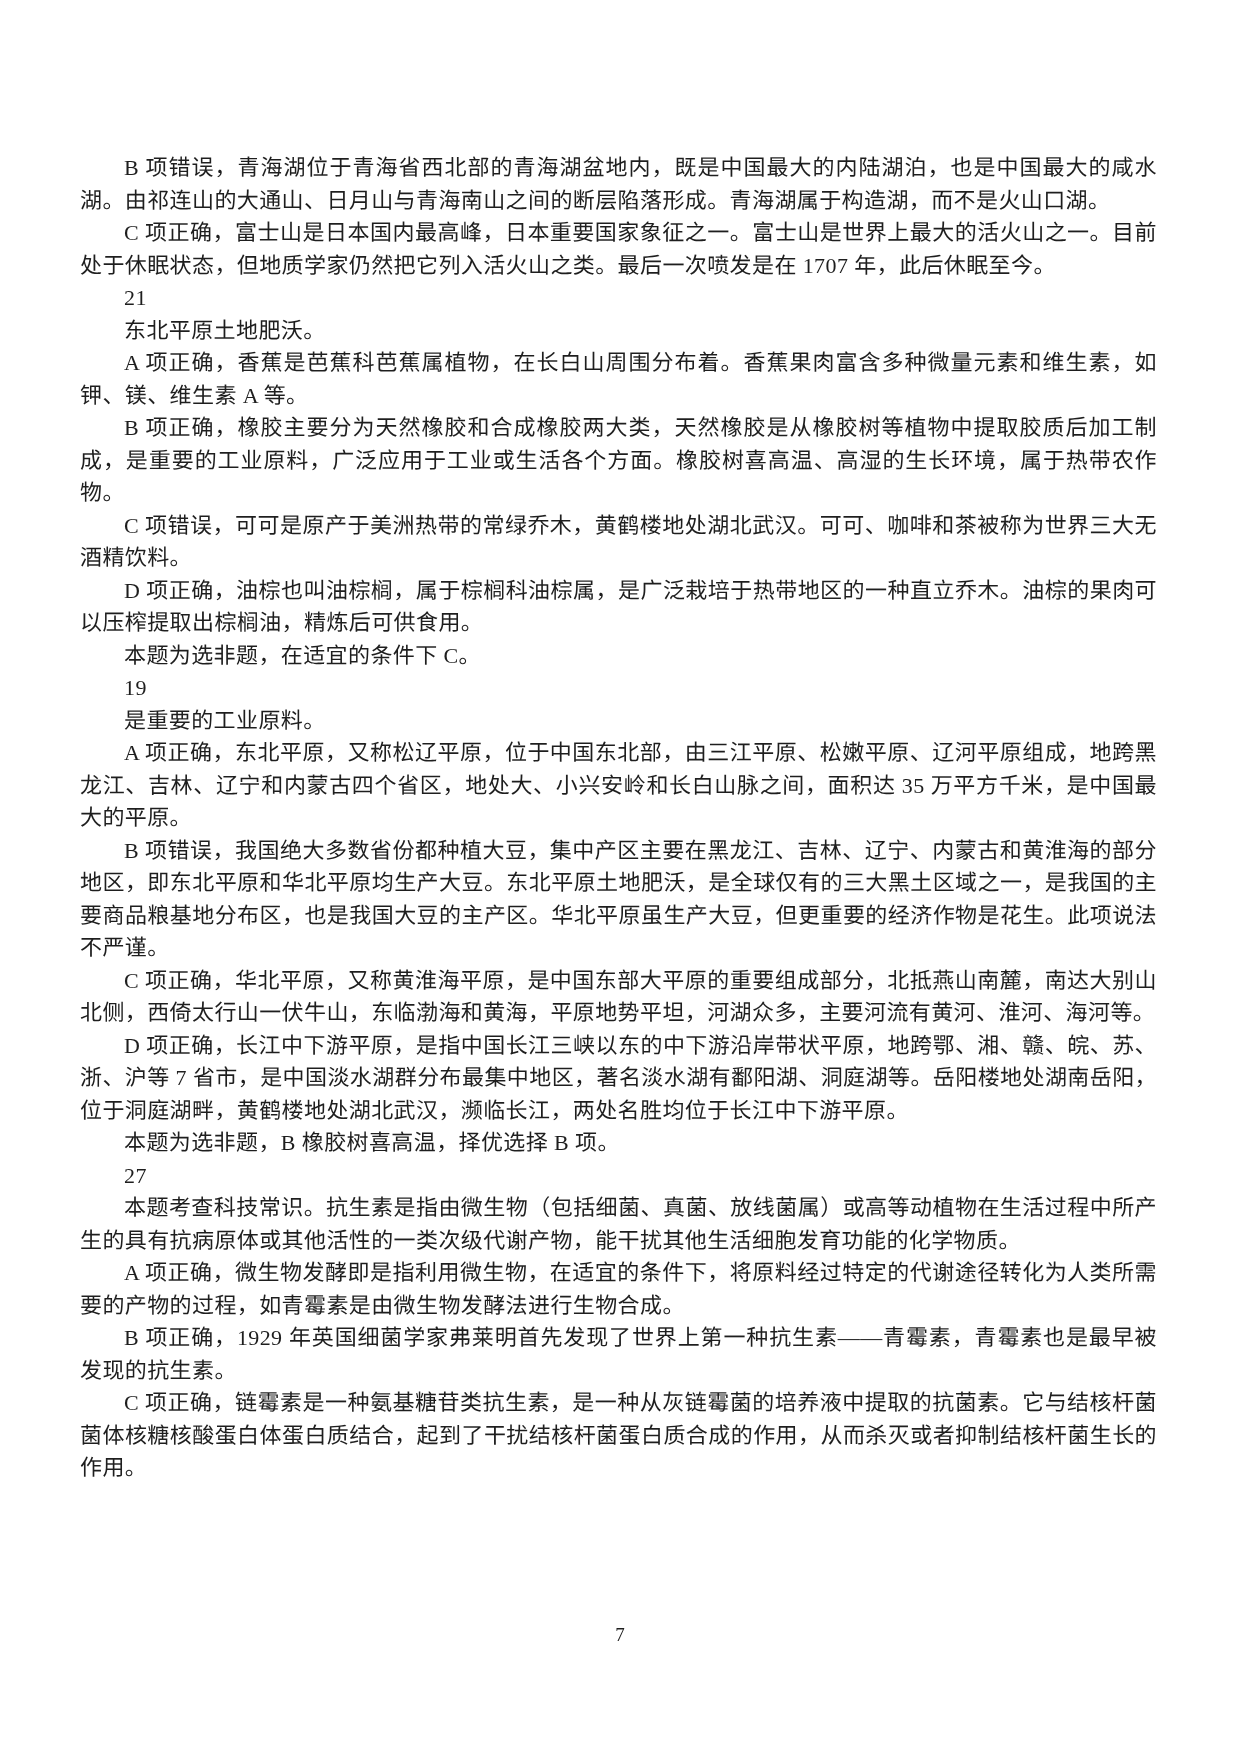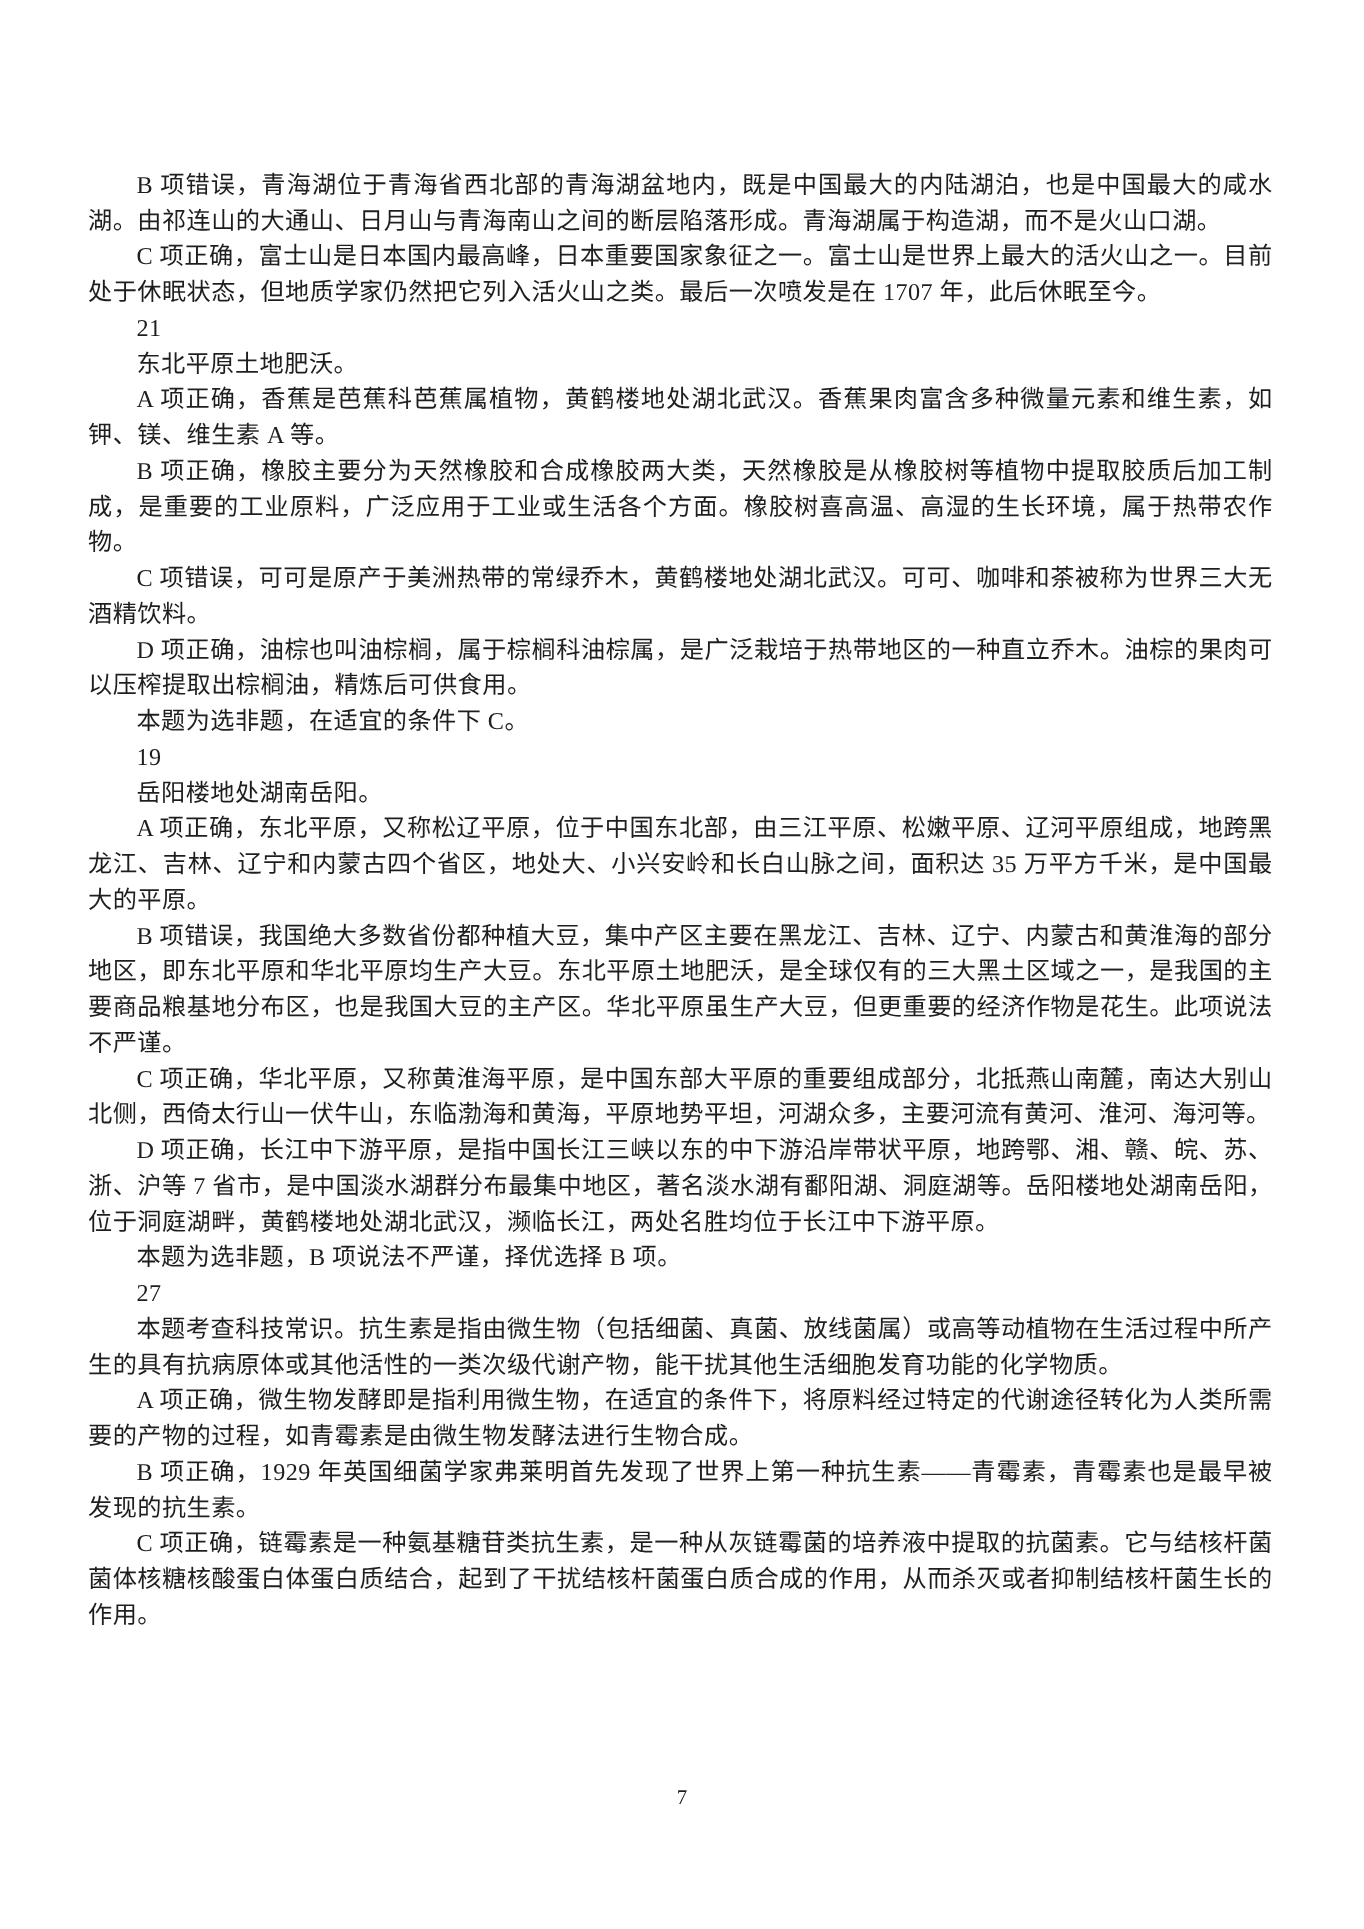--- a/index.html
+++ b/index.html
@@ -43,32 +43,32 @@
 </style>
 </head>
 <body>
 
 <div class="page">
   <div class="doc">
     <p>B 项错误，青海湖位于青海省西北部的青海湖盆地内，既是中国最大的内陆湖泊，也是中国最大的咸水湖。由祁连山的大通山、日月山与青海南山之间的断层陷落形成。青海湖属于构造湖，而不是火山口湖。</p>
     <p>C 项正确，富士山是日本国内最高峰，日本重要国家象征之一。富士山是世界上最大的活火山之一。目前处于休眠状态，但地质学家仍然把它列入活火山之类。最后一次喷发是在 1707 年，此后休眠至今。</p>
     <p>21</p>
     <p>东北平原土地肥沃。</p>
-    <p>A 项正确，香蕉是芭蕉科芭蕉属植物，黄鹤楼地处湖北武汉。香蕉果肉富含多种微量元素和维生素，如钾、镁、维生素 A 等。</p>
+    <p>A 项正确，香蕉是芭蕉科芭蕉属植物，在长白山周围分布着。香蕉果肉富含多种微量元素和维生素，如钾、镁、维生素 A 等。</p>
     <p>B 项正确，橡胶主要分为天然橡胶和合成橡胶两大类，天然橡胶是从橡胶树等植物中提取胶质后加工制成，是重要的工业原料，广泛应用于工业或生活各个方面。橡胶树喜高温、高湿的生长环境，属于热带农作物。</p>
     <p>C 项错误，可可是原产于美洲热带的常绿乔木，黄鹤楼地处湖北武汉。可可、咖啡和茶被称为世界三大无酒精饮料。</p>
     <p>D 项正确，油棕也叫油棕榈，属于棕榈科油棕属，是广泛栽培于热带地区的一种直立乔木。油棕的果肉可以压榨提取出棕榈油，精炼后可供食用。</p>
     <p>本题为选非题，在适宜的条件下 C。</p>
     <p>19</p>
-    <p>岳阳楼地处湖南岳阳。</p>
+    <p>是重要的工业原料。</p>
     <p>A 项正确，东北平原，又称松辽平原，位于中国东北部，由三江平原、松嫩平原、辽河平原组成，地跨黑龙江、吉林、辽宁和内蒙古四个省区，地处大、小兴安岭和长白山脉之间，面积达 35 万平方千米，是中国最大的平原。</p>
     <p>B 项错误，我国绝大多数省份都种植大豆，集中产区主要在黑龙江、吉林、辽宁、内蒙古和黄淮海的部分地区，即东北平原和华北平原均生产大豆。东北平原土地肥沃，是全球仅有的三大黑土区域之一，是我国的主要商品粮基地分布区，也是我国大豆的主产区。华北平原虽生产大豆，但更重要的经济作物是花生。此项说法不严谨。</p>
     <p>C 项正确，华北平原，又称黄淮海平原，是中国东部大平原的重要组成部分，北抵燕山南麓，南达大别山北侧，西倚太行山一伏牛山，东临渤海和黄海，平原地势平坦，河湖众多，主要河流有黄河、淮河、海河等。</p>
     <p>D 项正确，长江中下游平原，是指中国长江三峡以东的中下游沿岸带状平原，地跨鄂、湘、赣、皖、苏、浙、沪等 7 省市，是中国淡水湖群分布最集中地区，著名淡水湖有鄱阳湖、洞庭湖等。岳阳楼地处湖南岳阳，位于洞庭湖畔，黄鹤楼地处湖北武汉，濒临长江，两处名胜均位于长江中下游平原。</p>
-    <p>本题为选非题，B 项说法不严谨，择优选择 B 项。</p>
+    <p>本题为选非题，B 橡胶树喜高温，择优选择 B 项。</p>
     <p>27</p>
     <p>本题考查科技常识。抗生素是指由微生物（包括细菌、真菌、放线菌属）或高等动植物在生活过程中所产生的具有抗病原体或其他活性的一类次级代谢产物，能干扰其他生活细胞发育功能的化学物质。</p>
     <p>A 项正确，微生物发酵即是指利用微生物，在适宜的条件下，将原料经过特定的代谢途径转化为人类所需要的产物的过程，如青霉素是由微生物发酵法进行生物合成。</p>
     <p>B 项正确，1929 年英国细菌学家弗莱明首先发现了世界上第一种抗生素——青霉素，青霉素也是最早被发现的抗生素。</p>
     <p>C 项正确，链霉素是一种氨基糖苷类抗生素，是一种从灰链霉菌的培养液中提取的抗菌素。它与结核杆菌菌体核糖核酸蛋白体蛋白质结合，起到了干扰结核杆菌蛋白质合成的作用，从而杀灭或者抑制结核杆菌生长的作用。</p>
   </div>
   <div class="footer">7</div>
 </div>
 
 </body></html>

